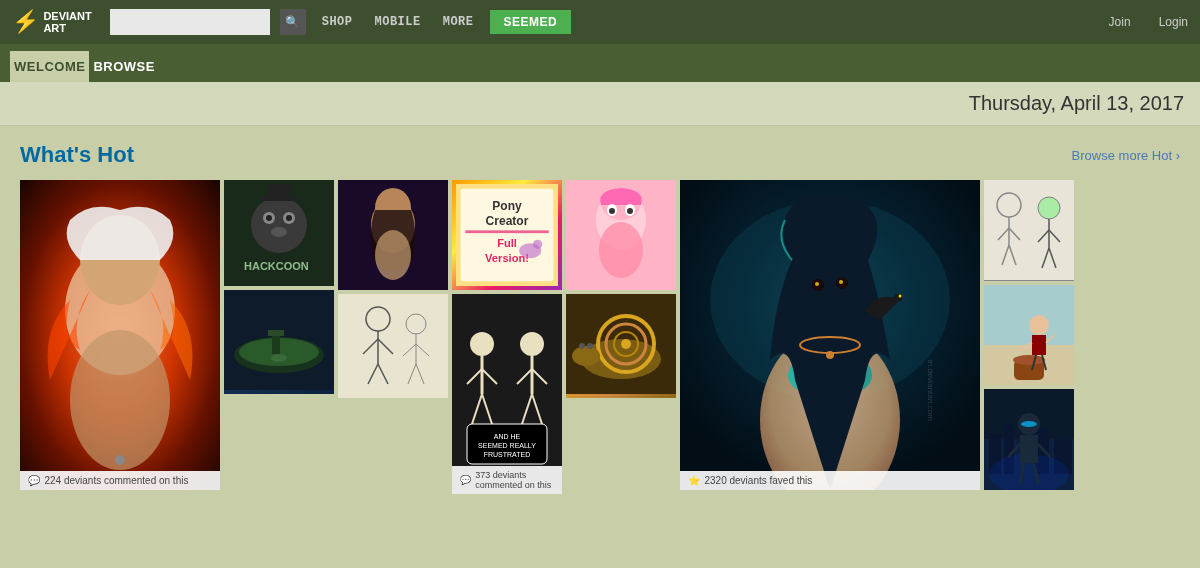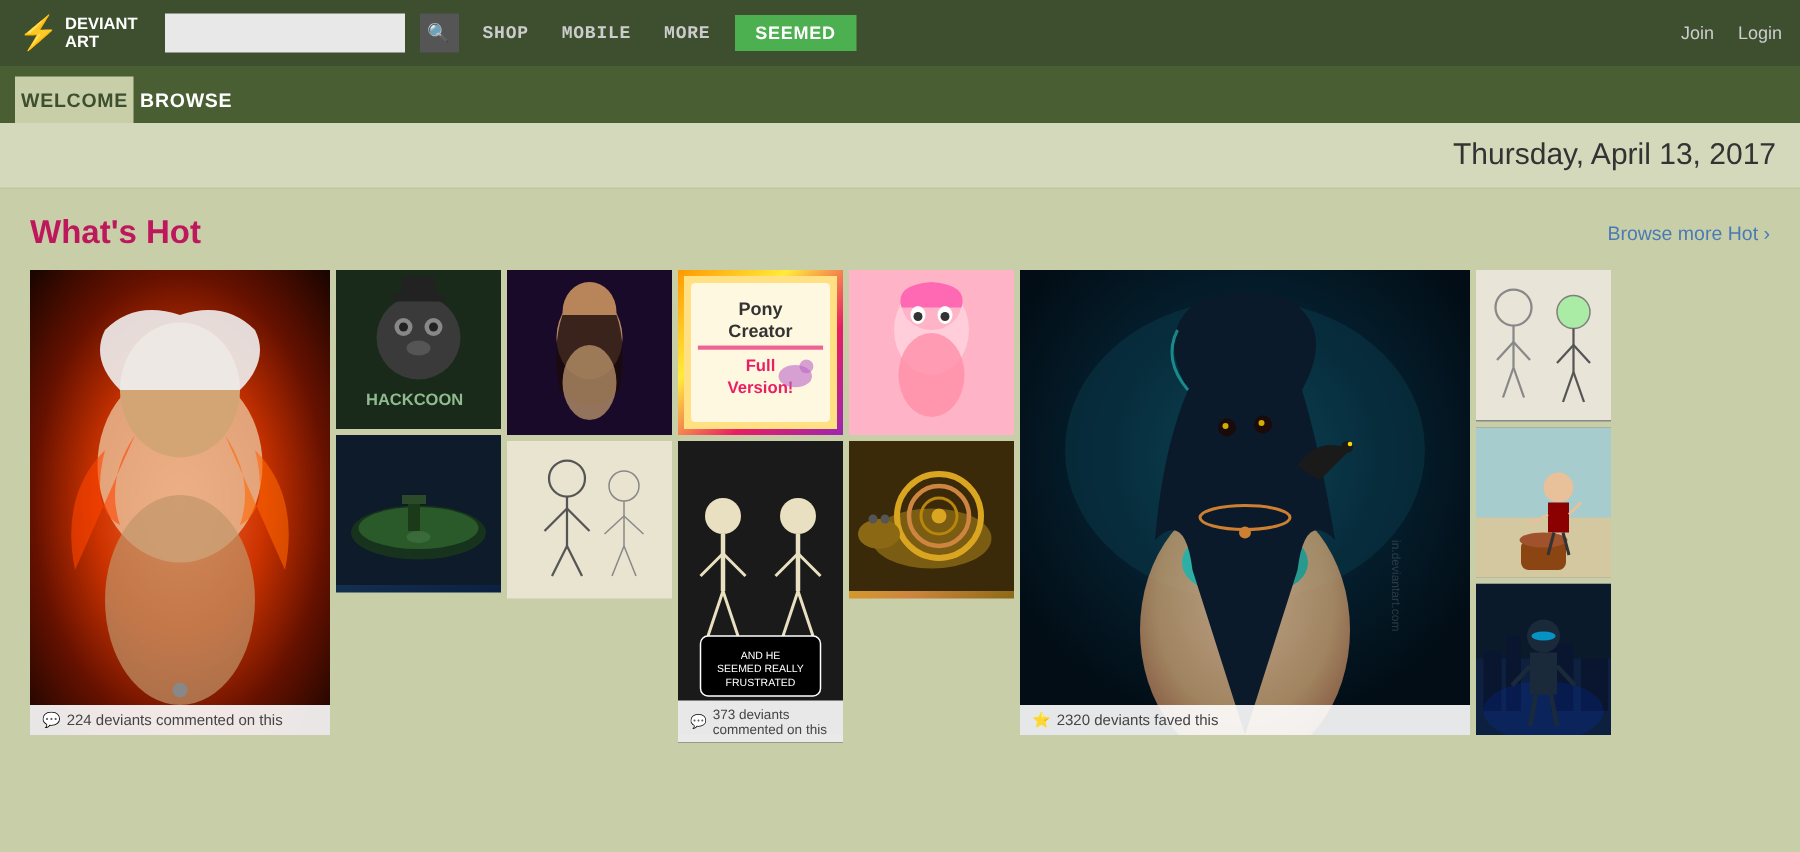--- a/index.html
+++ b/index.html
@@ -71,20 +71,21 @@
     }
     #header-right {
       margin-left: auto;
       display: flex;
       gap: 16px;
     }
     #join-link, #login-link {
       color: #ccc;
       font-size: 12px;
       cursor: pointer;
+      margin-left: 12px;
     }
 
     
     #subnav {
       background: #4a5e34;
       height: 38px;
       display: flex;
       align-items: flex-end;
       padding: 0 0 0 10px;
     }
@@ -120,21 +121,21 @@
 
     
     #whats-hot-header {
       display: flex;
       align-items: center;
       justify-content: space-between;
       margin-bottom: 12px;
     }
     #whats-hot-title {
       font-size: 22px;
-      color: #be185d;
+      color: #0369a1;
       font-weight: bold;
     }
     #browse-more-hot {
       color: #4a7ab5;
       font-size: 13px;
       cursor: pointer;
       text-decoration: none;
     }
 
     .thumb-col {

